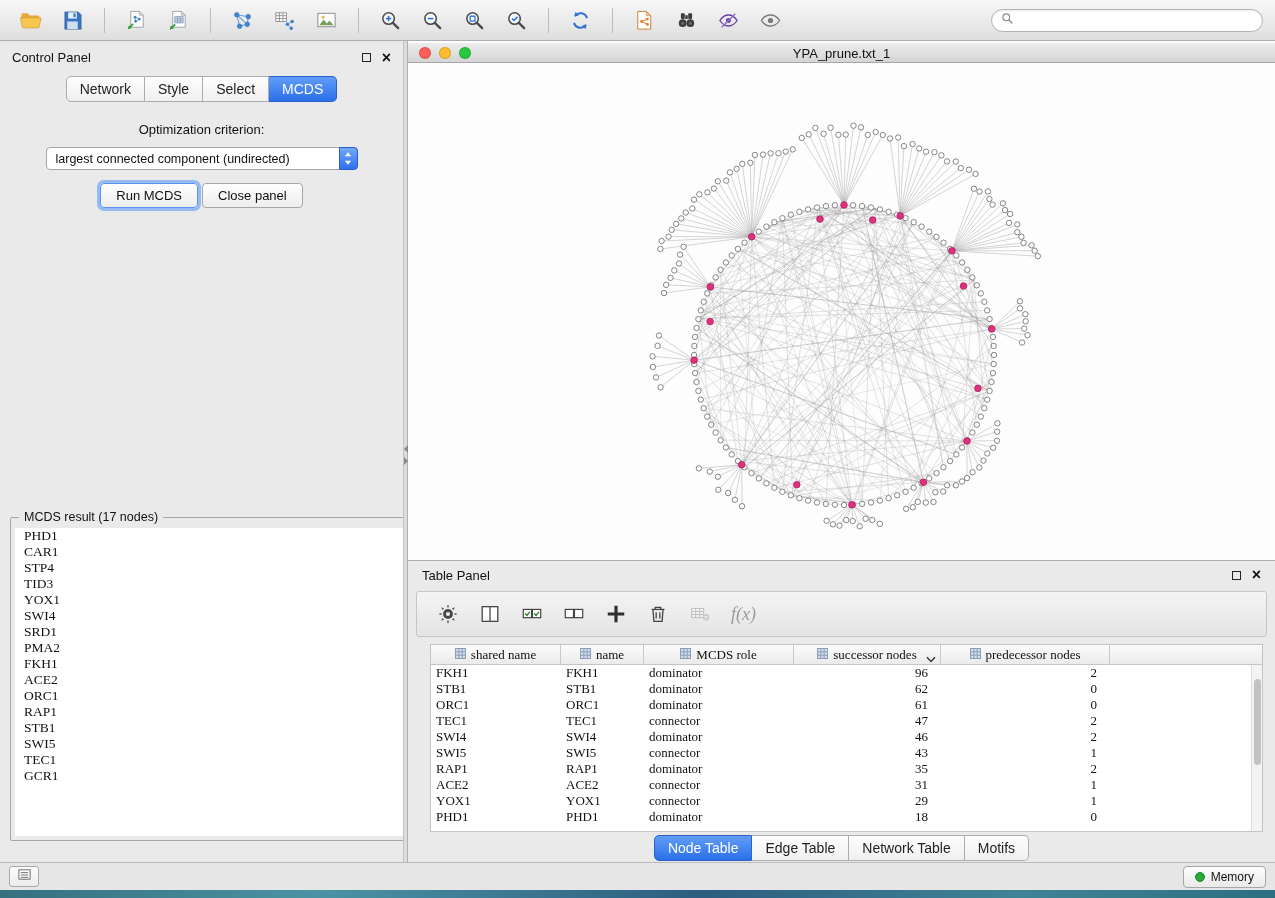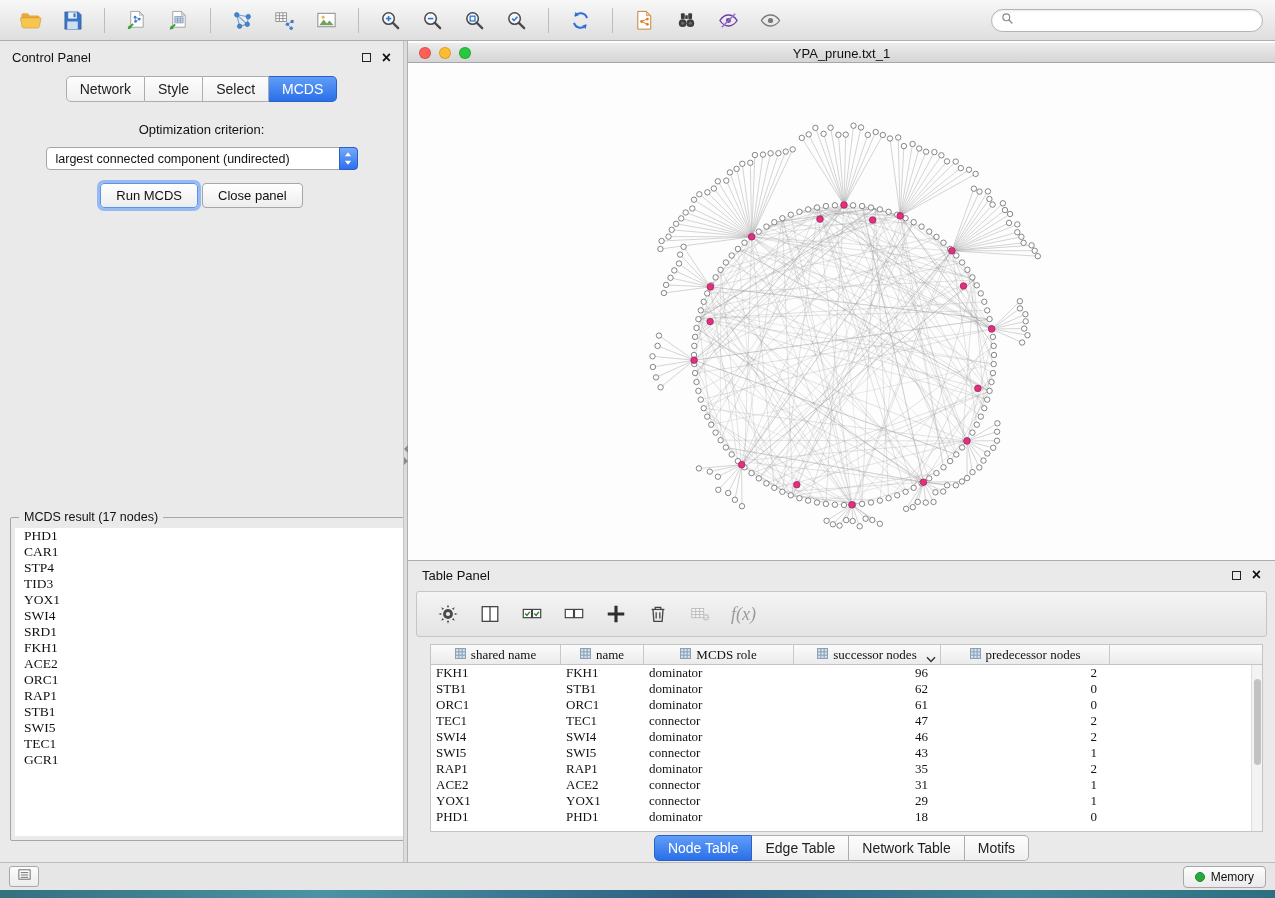--- a/index.html
+++ b/index.html
@@ -298,20 +298,21 @@
     <div class="result-box">
       <div class="result-legend">MCDS result (17 nodes)</div>
       <div class="result-list">
           <div class="result-item">PHD1</div>
           <div class="result-item">CAR1</div>
           <div class="result-item">STP4</div>
           <div class="result-item">TID3</div>
           <div class="result-item">YOX1</div>
           <div class="result-item">SWI4</div>
           <div class="result-item">SRD1</div>
+          <div class="result-item">PMA2</div>
           <div class="result-item">FKH1</div>
           <div class="result-item">ACE2</div>
           <div class="result-item">ORC1</div>
           <div class="result-item">RAP1</div>
           <div class="result-item">STB1</div>
           <div class="result-item">SWI5</div>
           <div class="result-item">TEC1</div>
           <div class="result-item">GCR1</div>
         </div>
     </div>

